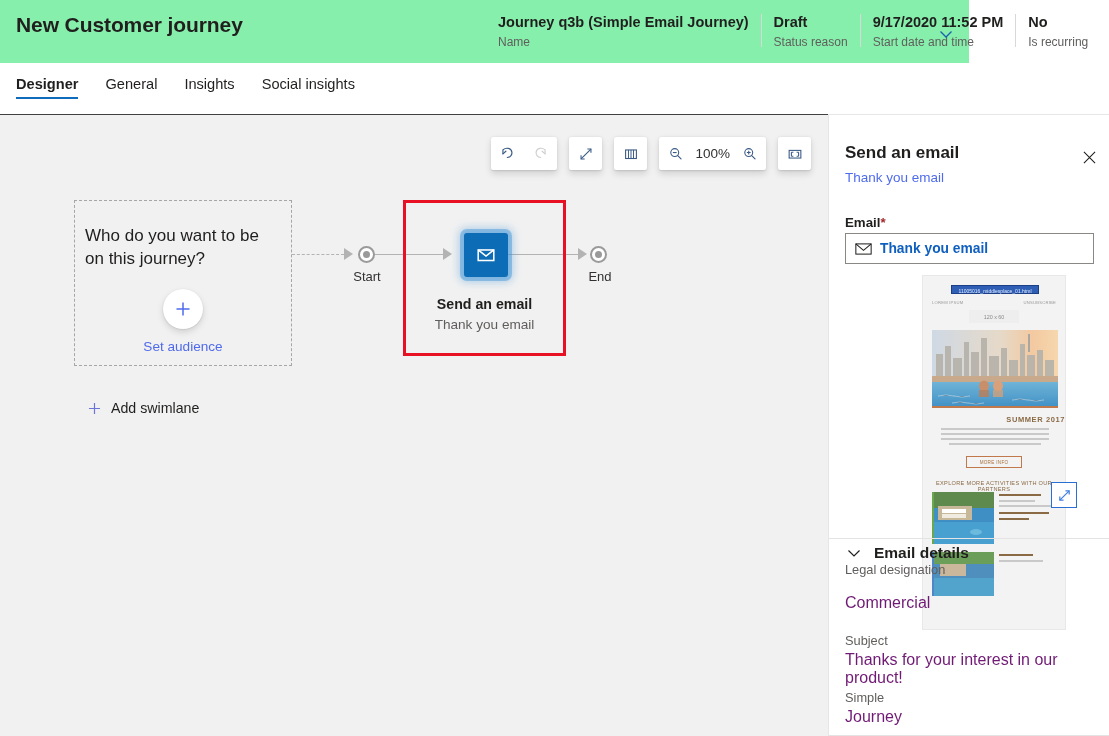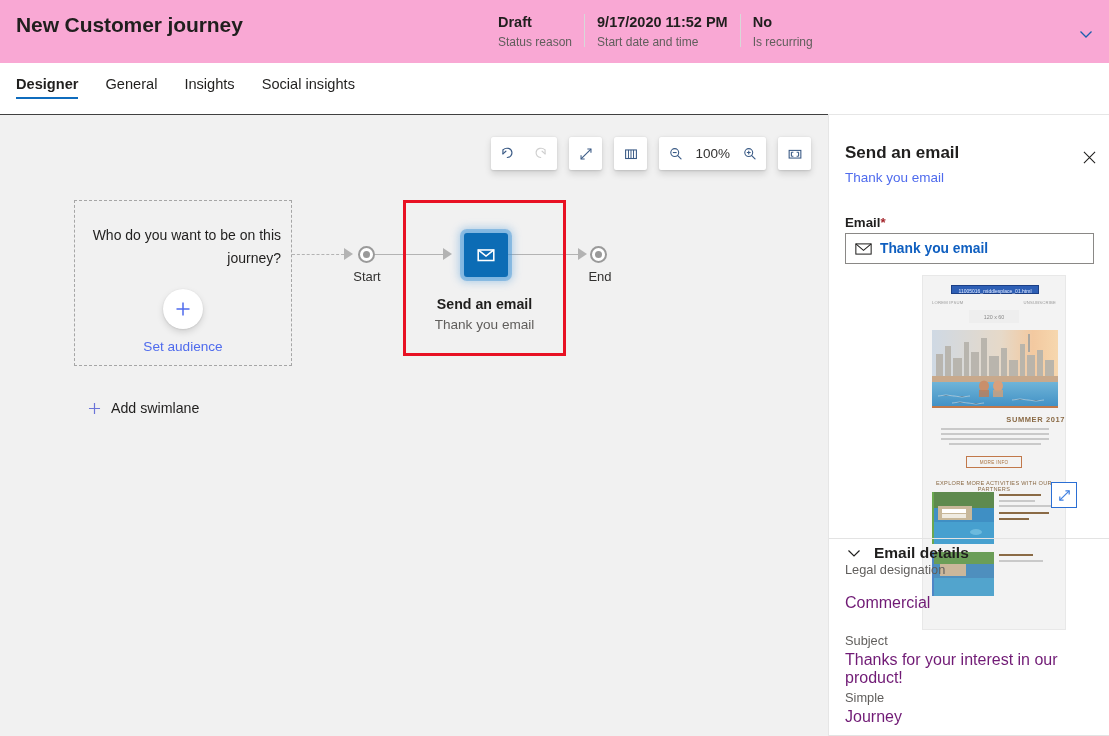--- a/index.html
+++ b/index.html
@@ -8,22 +8,22 @@
     width: 1109px; height: 736px;
     font-family: "Liberation Sans", sans-serif;
     background: #ffffff;
     color: #201f1e;
     overflow: hidden;
     position: relative;
   }
 
   
   #header {
-    position: absolute; left: 0; top: 0; width: 1109px; height: 63px;
-    background: #f9a8d4;
+    position: absolute; left: 0; top: 0; width: 969px; height: 63px;
+    background: #86efac;
     display: flex; align-items: flex-start; padding-left: 17px;
   }
   #page-title {
     position: absolute; left: 16px; top: 13px;
     font-size: 21px; font-weight: 600; color: #201f1e;
     letter-spacing: -0.1px;
   }
   #header-fields {
     position: absolute; left: 498px; top: 13px;
     display: flex; align-items: flex-start; height: 40px;
@@ -83,21 +83,21 @@
   .tb-btn.disabled { cursor: default; }
   .tb-zoom-label { font-size: 13.5px; color: #323130; padding: 0 3px; user-select: none; }
 
   
   #swimlane {
     position: absolute; left: 74px; top: 85px; width: 218px; height: 166px;
     border: 1.3px dashed #a6a6a6; background: transparent;
   }
   #audience-question {
     position: absolute; left: 0; right: 0; top: 23px;
-    text-align: right; font-size: 14px; color: #201f1e; line-height: 23px;
+    text-align: left; font-size: 17px; color: #201f1e; line-height: 23px;
     padding: 0 10px;
   }
   #audience-add-btn {
     position: absolute; left: 50%; margin-left: -20px; top: 88px;
     width: 40px; height: 40px; border-radius: 50%; background: #ffffff;
     box-shadow: 0 0.6px 1.8px rgba(0,0,0,0.13), 0 3.2px 7.2px rgba(0,0,0,0.13);
     display: flex; align-items: center; justify-content: center; cursor: pointer;
   }
   #audience-link {
     position: absolute; left: 0; right: 0; top: 138px;
@@ -253,20 +253,24 @@
 
   svg { display: block; }
 </style>
 </head>
 <body>
 
 <div id="header">
   <div id="page-title">New Customer journey</div>
 
   <div id="header-fields">
+    <div class="hfield">
+      <span class="hfield-value">Journey q3b (Simple Email Journey)</span>
+      <span class="hfield-label">Name</span>
+    </div>
     <div class="hfield">
       <span class="hfield-value">Draft</span>
       <span class="hfield-label">Status reason</span>
     </div>
     <div class="hfield">
       <span class="hfield-value">9/17/2020 11:52 PM</span>
       <span class="hfield-label">Start date and time</span>
     </div>
     <div class="hfield">
       <span class="hfield-value">No</span>

